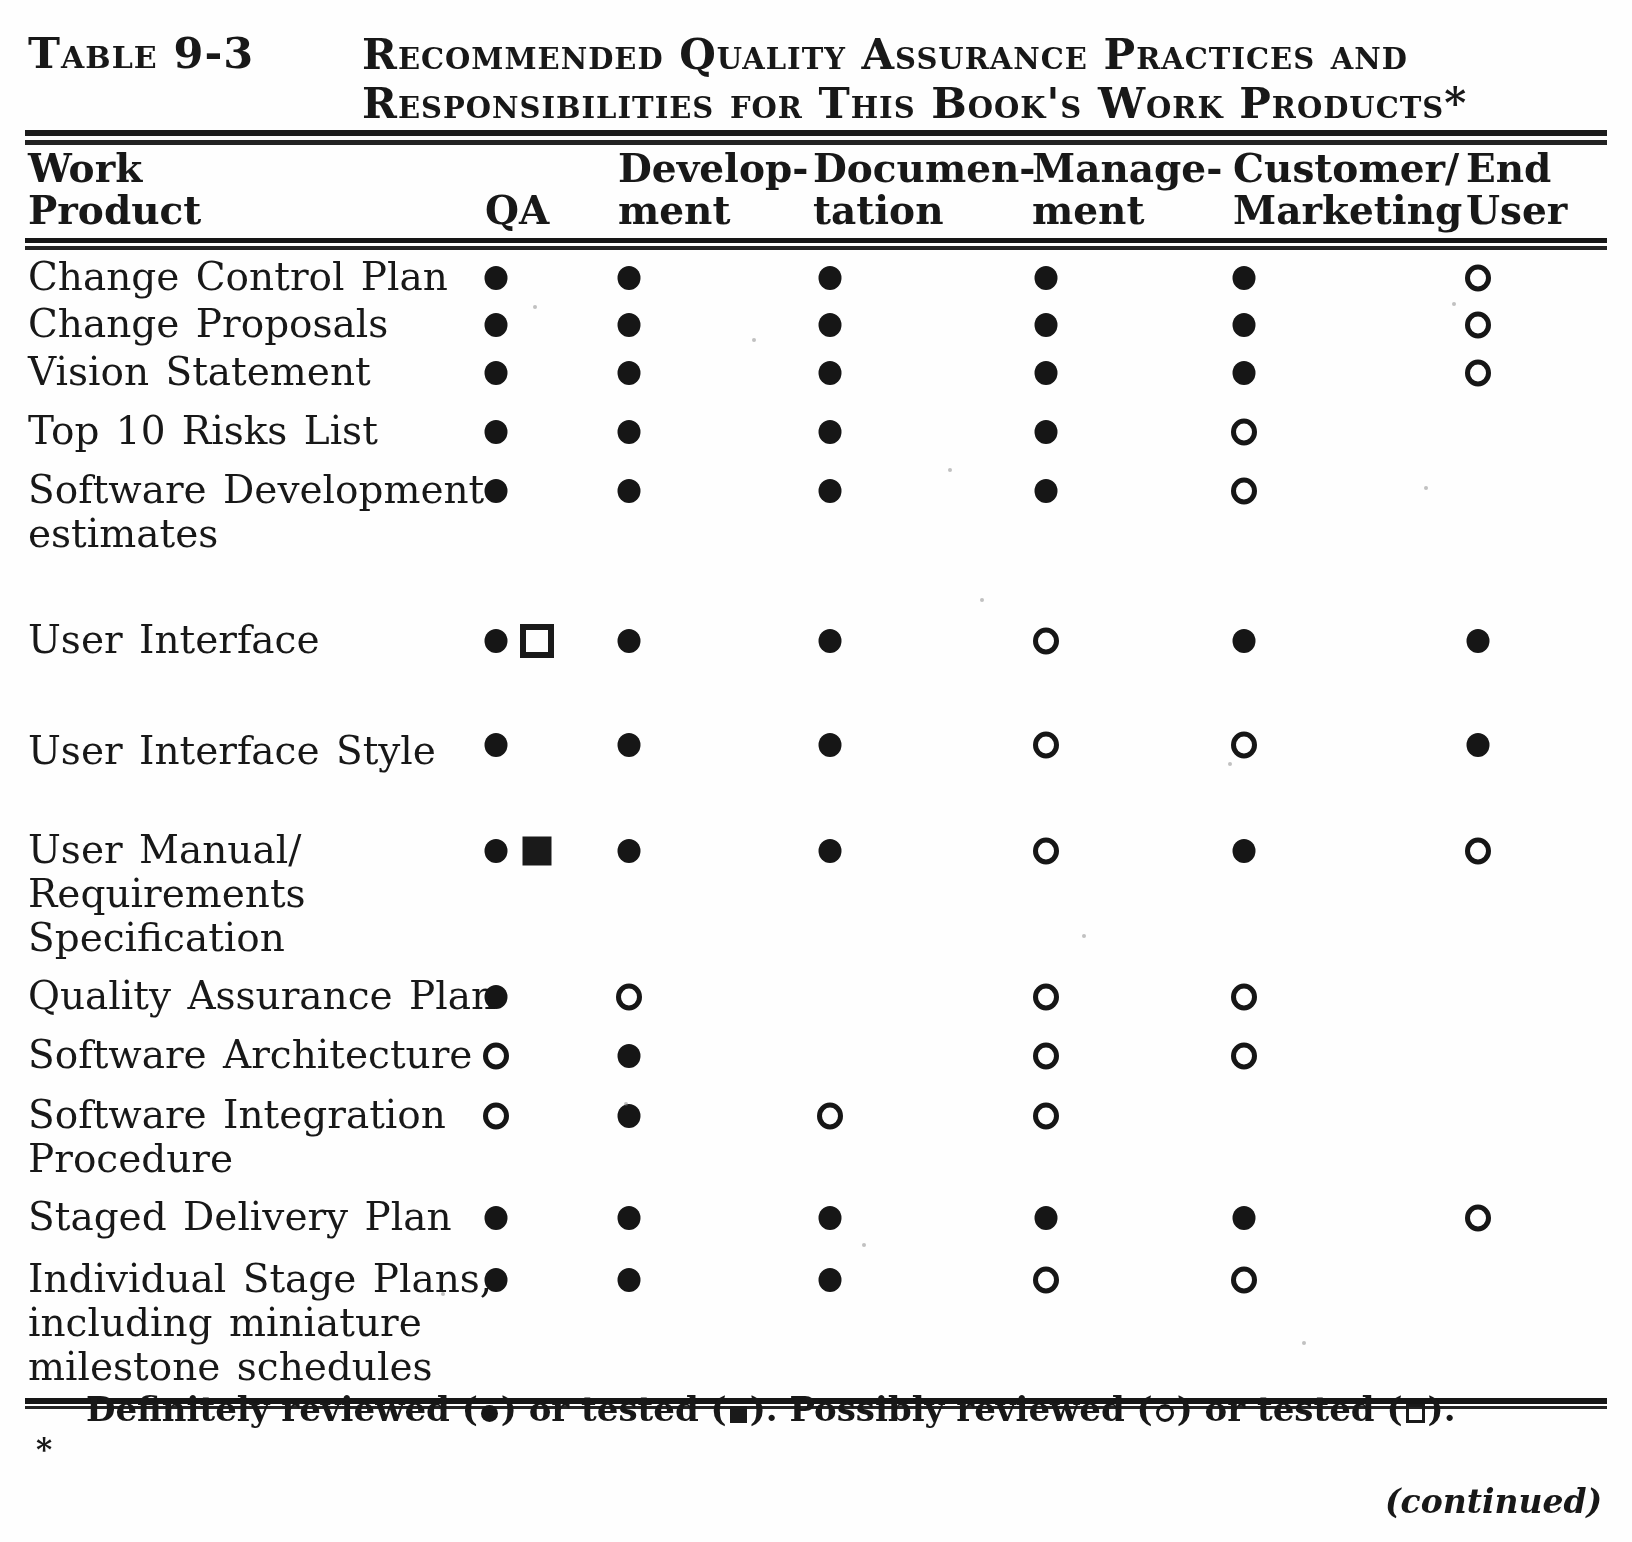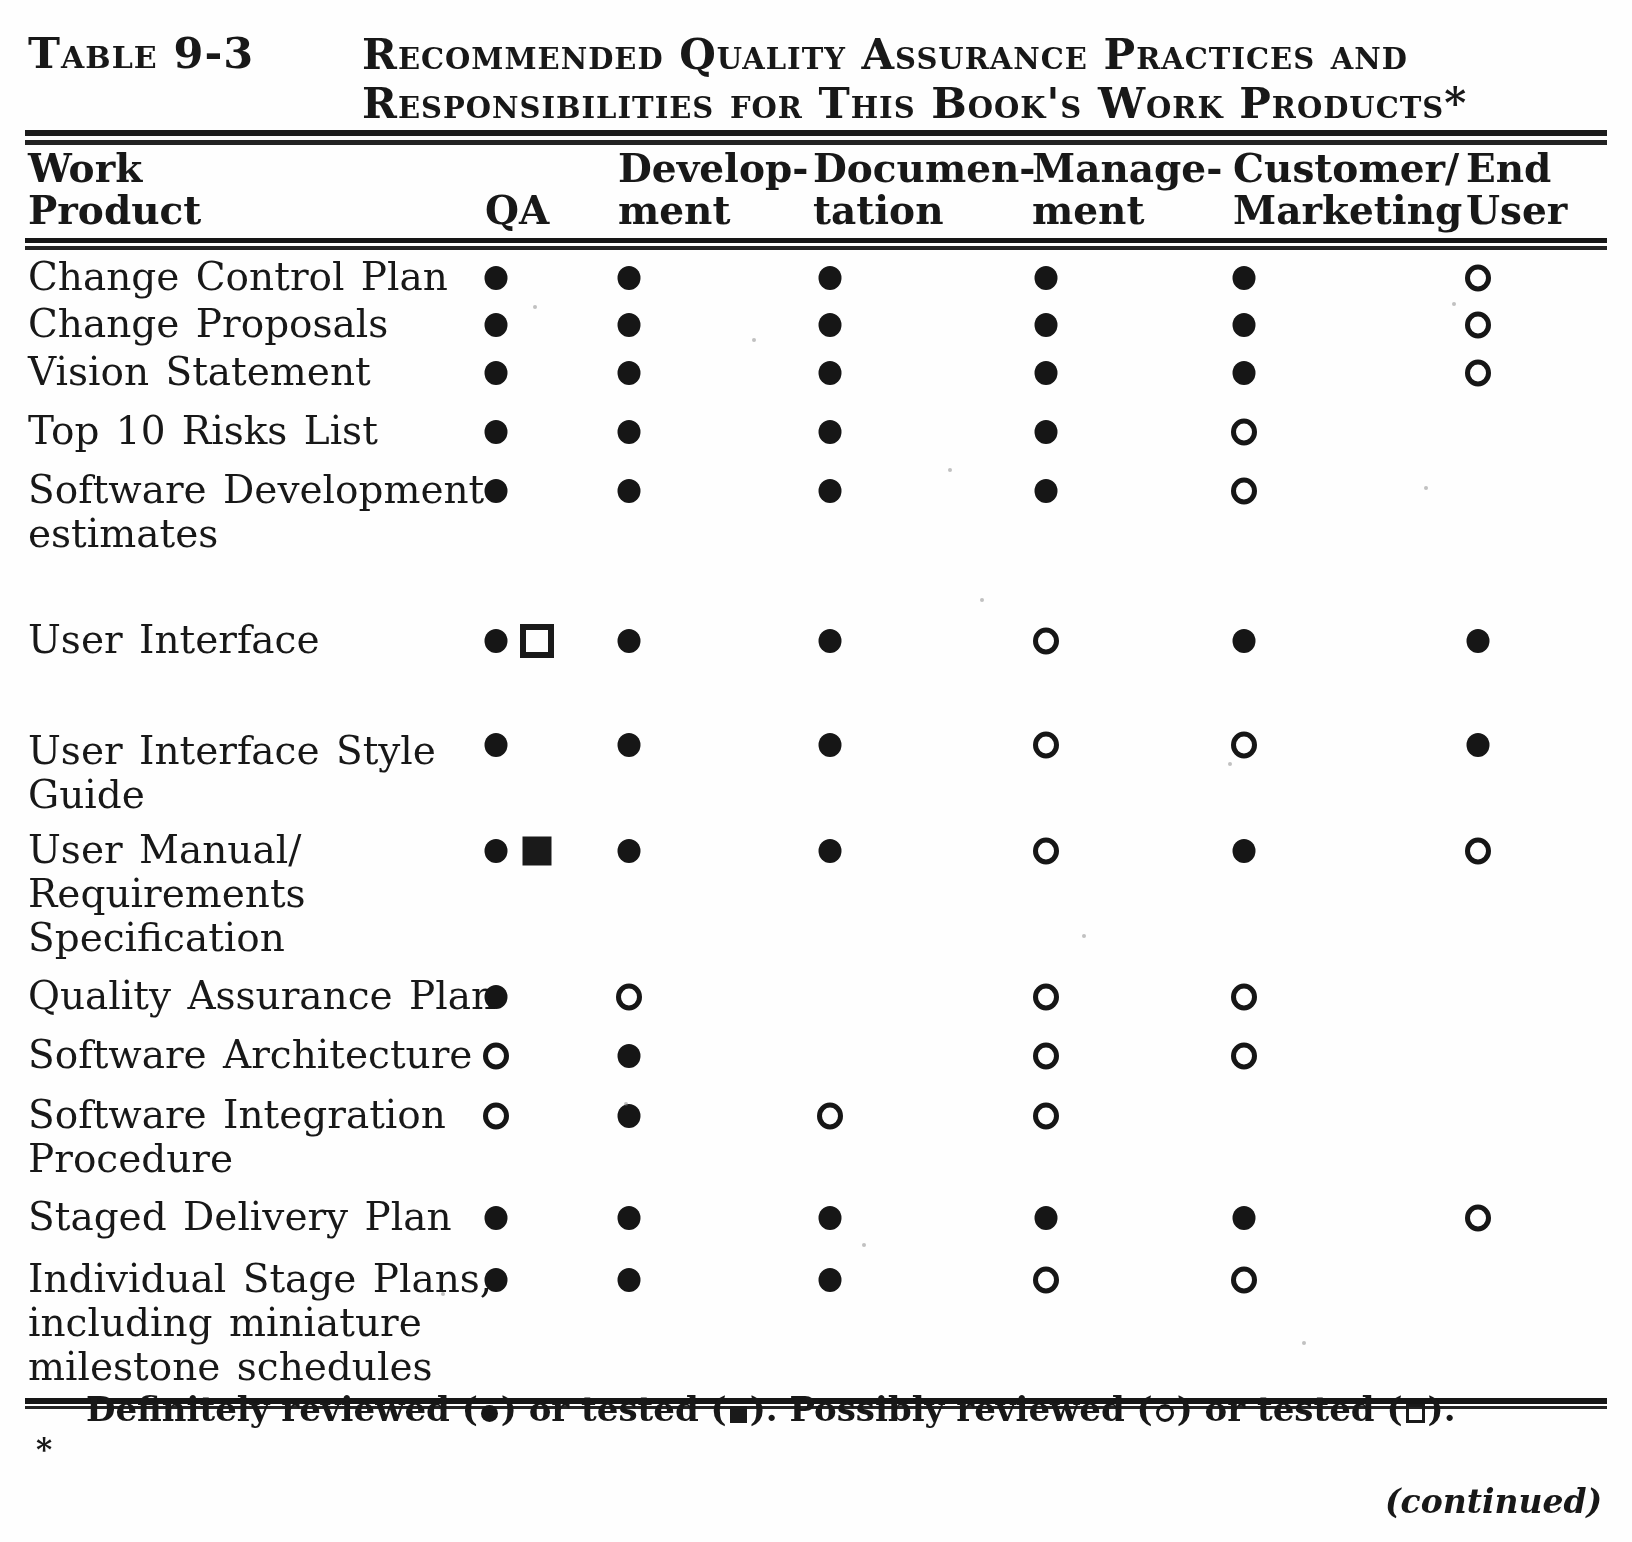--- a/index.html
+++ b/index.html
@@ -177,21 +177,20 @@
         <span class="sym open-square" style="left: 537px; top: 641px;"></span>
         <span class="sym filled-circle" style="left: 629px; top: 641px;"></span>
         <span class="sym filled-circle" style="left: 830px; top: 641px;"></span>
         <span class="sym open-circle" style="left: 1046px; top: 641px;"></span>
         <span class="sym filled-circle" style="left: 1244px; top: 641px;"></span>
         <span class="sym filled-circle" style="left: 1478px; top: 641px;"></span>
       </div>
       <div>
         <div class="row-label" style="top: 722px; margin-top: 7px;">
           <div>User Interface Style</div>
-          <div>Guide</div>
         </div>
         <span class="sym filled-circle" style="left: 496px; top: 745px;"></span>
         <span class="sym filled-circle" style="left: 629px; top: 745px;"></span>
         <span class="sym filled-circle" style="left: 830px; top: 745px;"></span>
         <span class="sym open-circle" style="left: 1046px; top: 745px;"></span>
         <span class="sym open-circle" style="left: 1244px; top: 745px;"></span>
         <span class="sym filled-circle" style="left: 1478px; top: 745px;"></span>
       </div>
       <div>
         <div class="row-label" style="top: 828px;">

